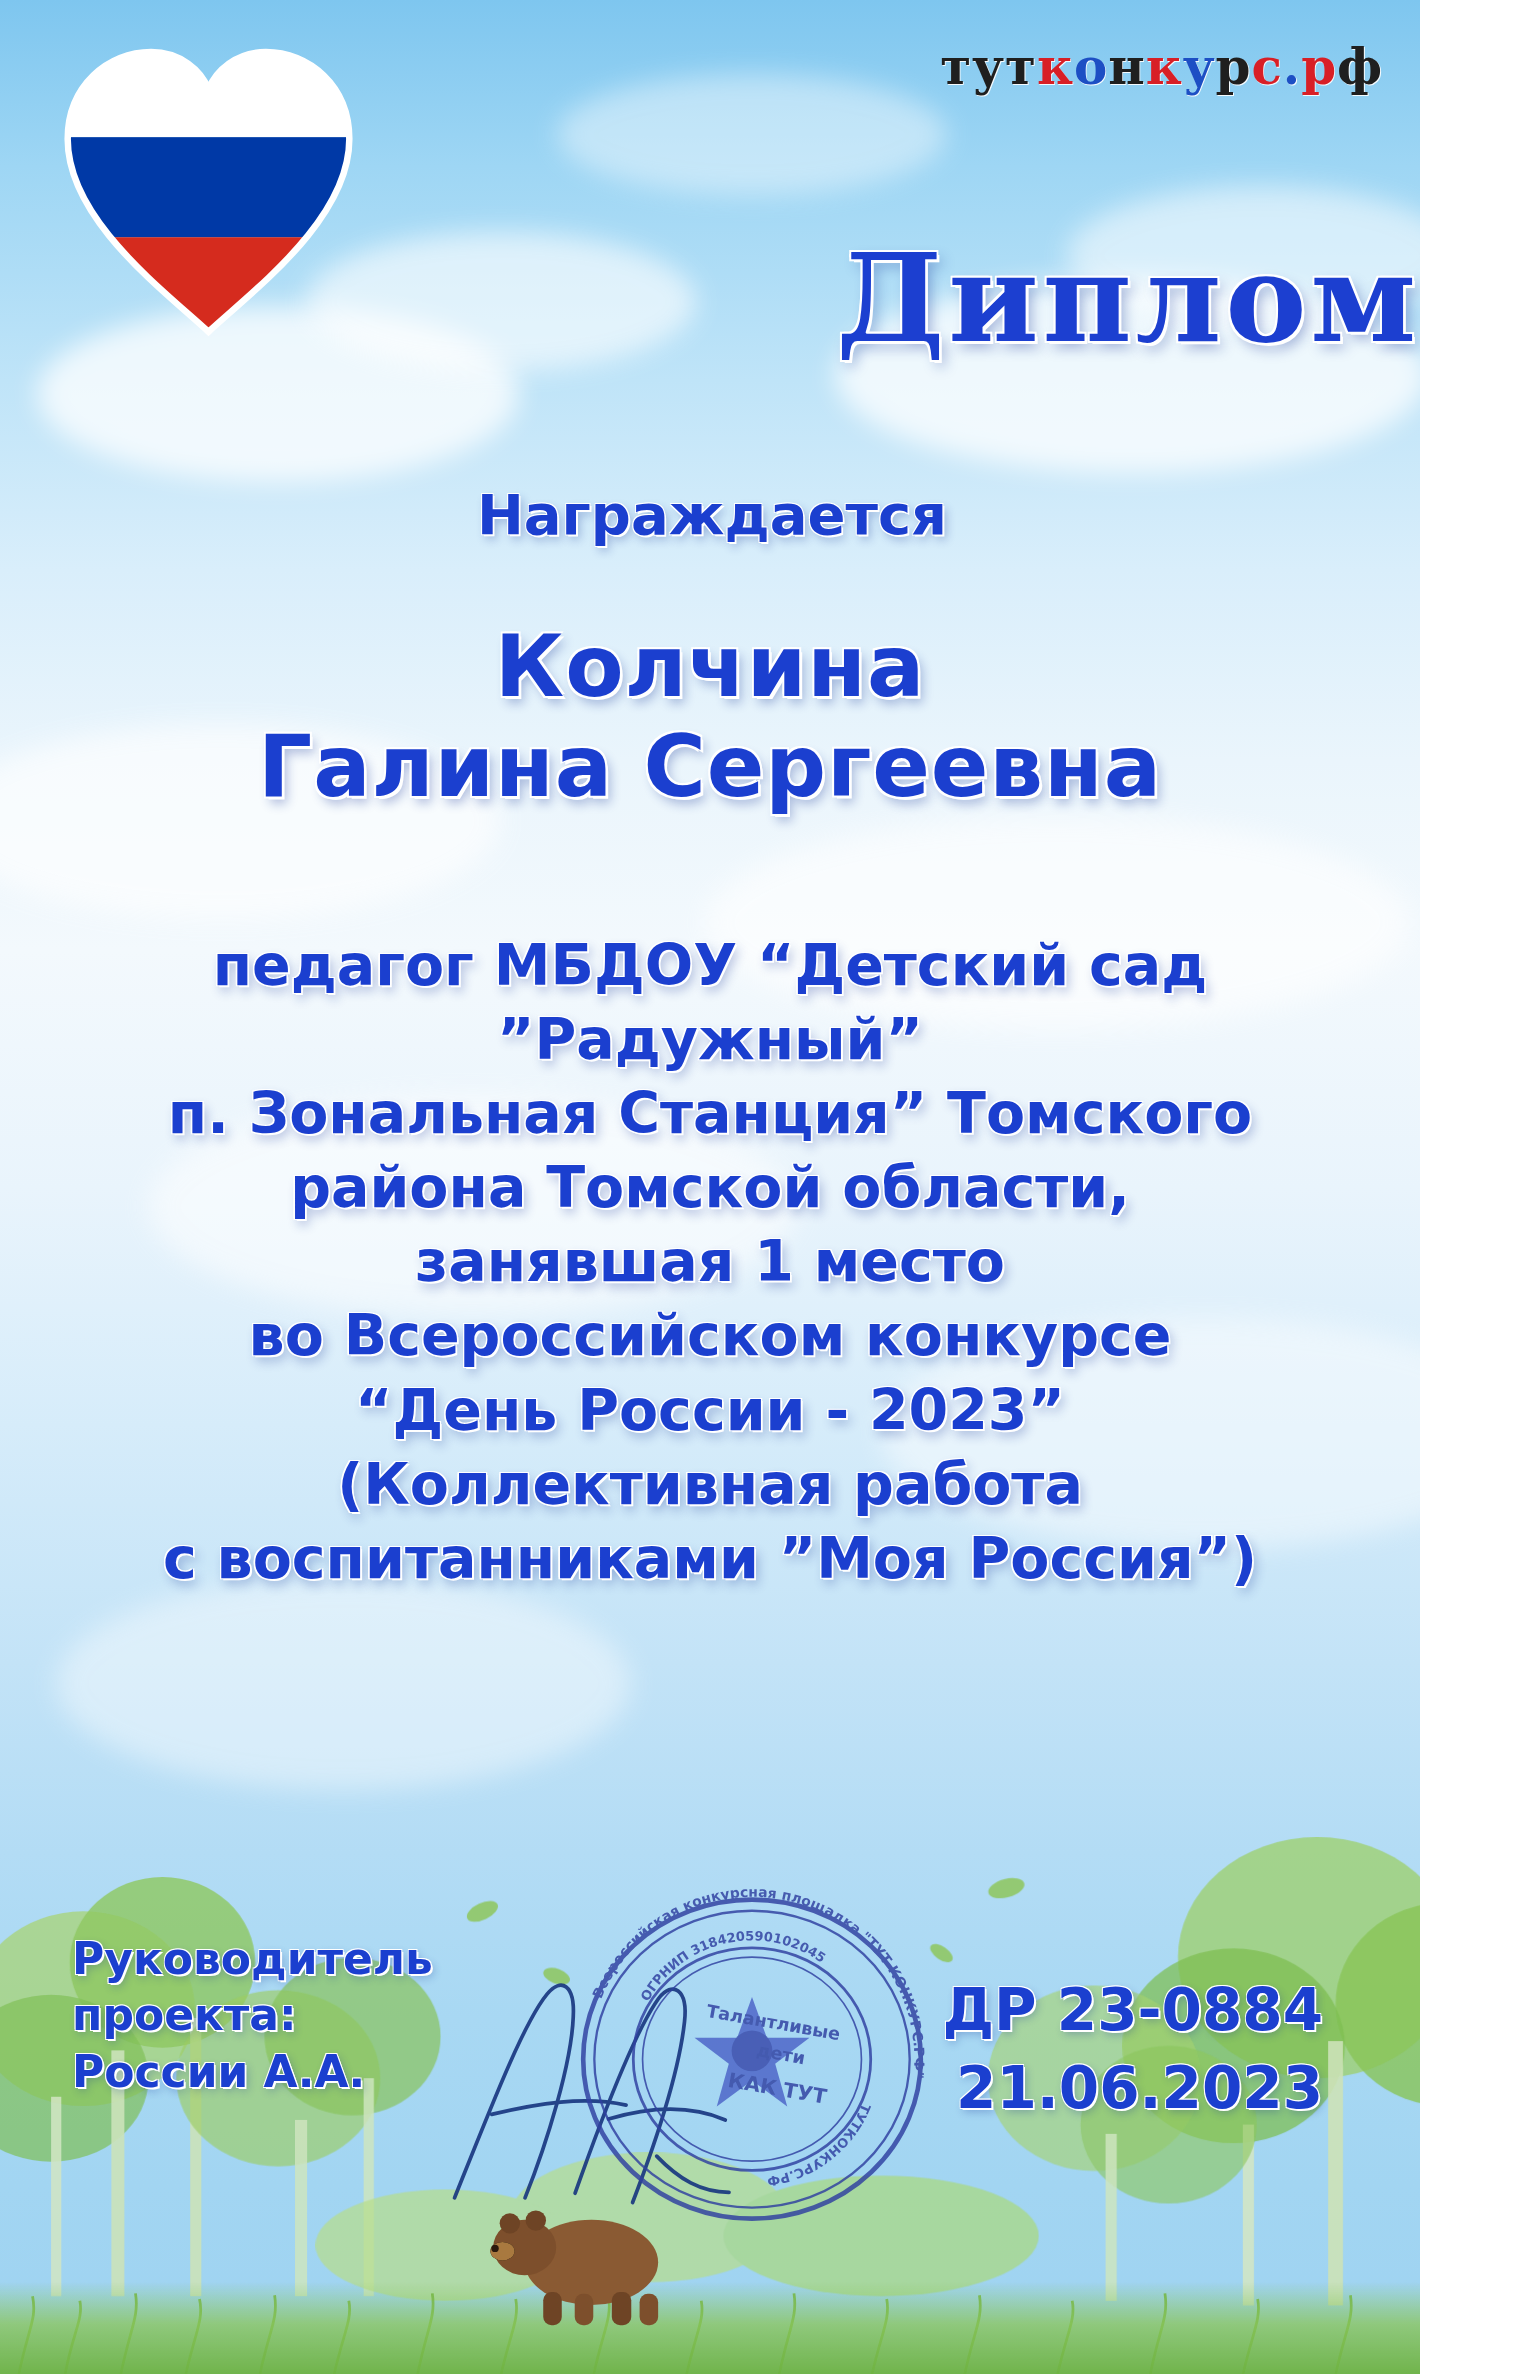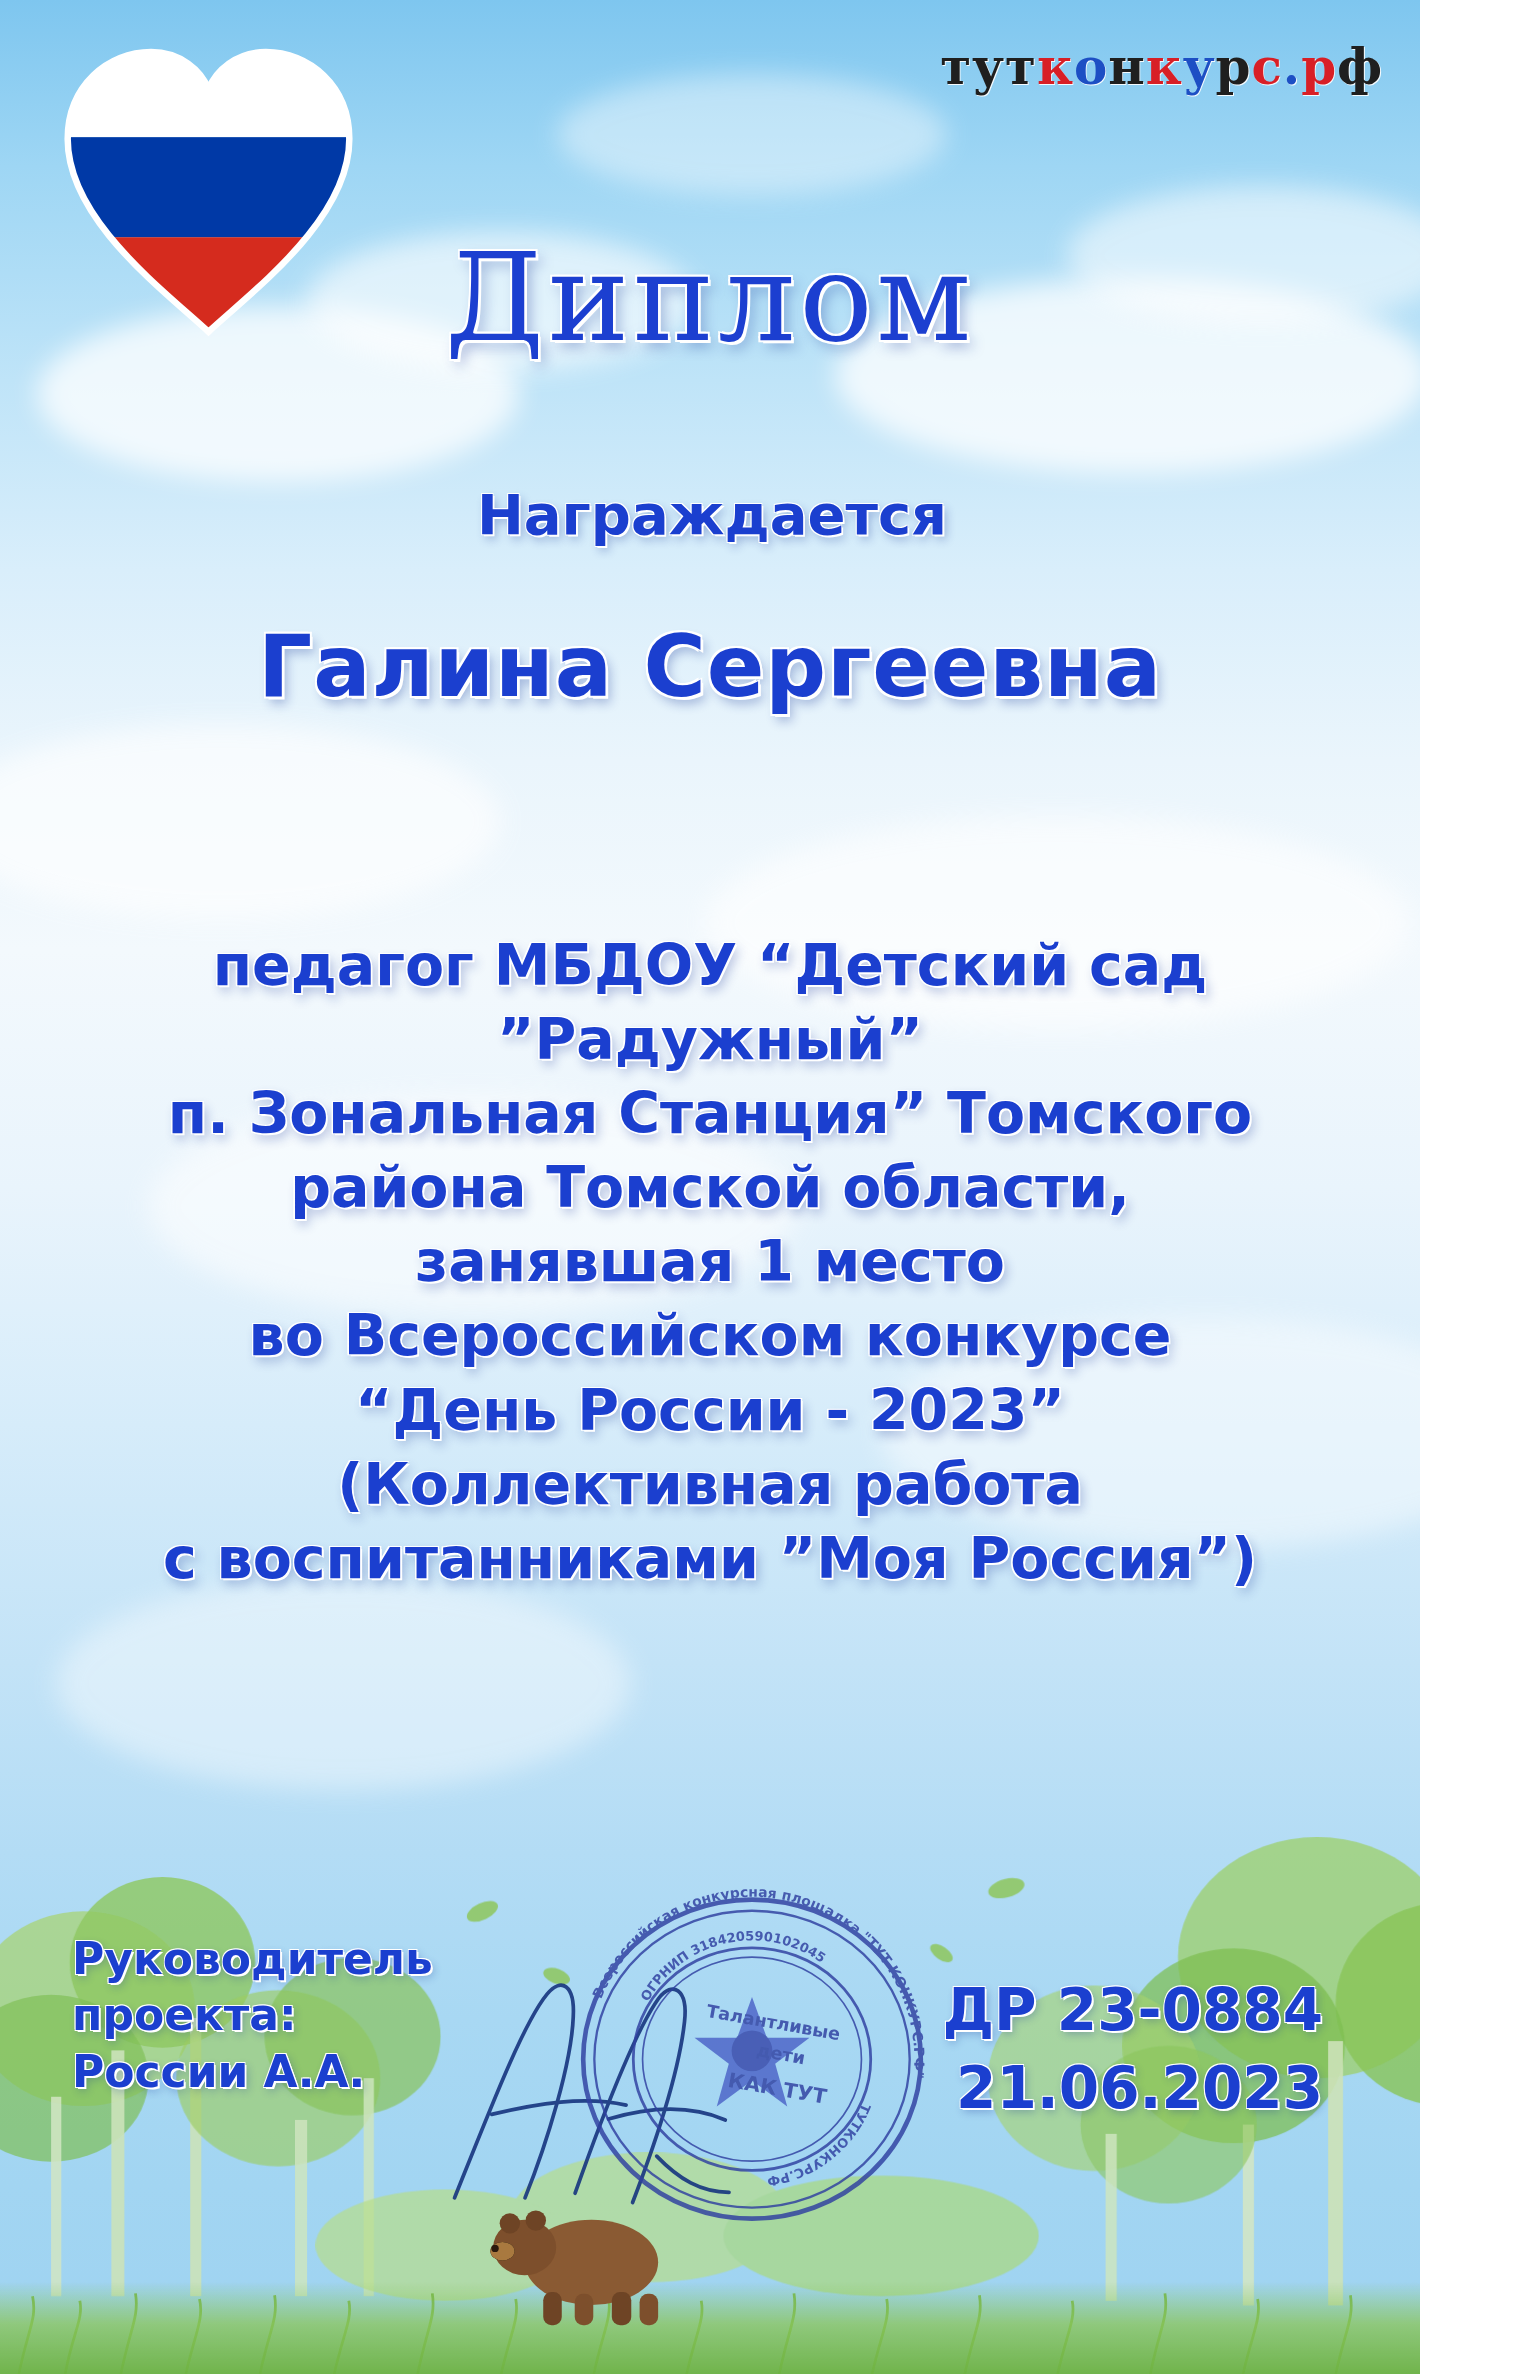--- a/index.html
+++ b/index.html
@@ -84,23 +84,23 @@
   #brand span { display: inline; }
   .b-dark { color: #1f1f1f; }
   .b-blue { color: #1d4fc4; }
   .b-red  { color: #d81f26; }
 
   #title-diplom {
     position: absolute;
     left: 0;
     right: 0;
     top: 237px;
-    text-align: center;
+    text-align: right;
     font-family: "DejaVu Serif", serif;
-    font-weight: normal;
+    font-weight: bold;
     font-size: 122px;
     line-height: 1;
     color: #1c3fd0;
     letter-spacing: 3.7px;
     text-shadow:
       2.8px 2.8px 0 #ffffff,
       -1.9px -1.9px 0 #ffffff,
       1.9px -1.9px 0 #ffffff,
       -1.9px 1.9px 0 #ffffff,
       5.6px 7.4px 13px rgba(20,50,150,.35);
@@ -293,20 +293,21 @@
 
   <div id="brand">
     <span class="b-dark">тут</span><span class="b-red">к</span><span class="b-blue">о</span><span class="b-dark">н</span><span class="b-red">к</span><span class="b-blue">у</span><span class="b-dark">р</span><span class="b-red">с</span><span class="b-blue">.</span><span class="b-red">р</span><span class="b-dark">ф</span>
   </div>
 
   <div id="title-diplom">Диплом</div>
 
   <div id="awarded-to">Награждается</div>
 
   <div id="recipient">
+    <span class="line">Колчина</span>
     <span class="line">Галина Сергеевна</span>
   </div>
 
   <div id="description">
     <span class="line">педагог МБДОУ “Детский сад</span>
     <span class="line">”Радужный”</span>
     <span class="line">п. Зональная Станция” Томского</span>
     <span class="line">района Томской области,</span>
     <span class="line">занявшая 1 место</span>
     <span class="line">во Всероссийском конкурсе</span>

